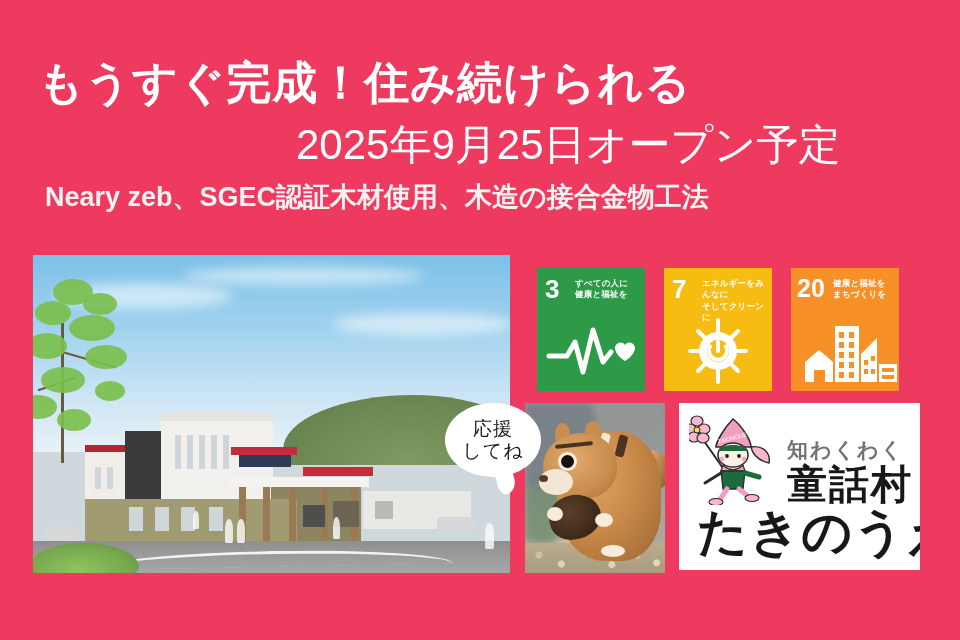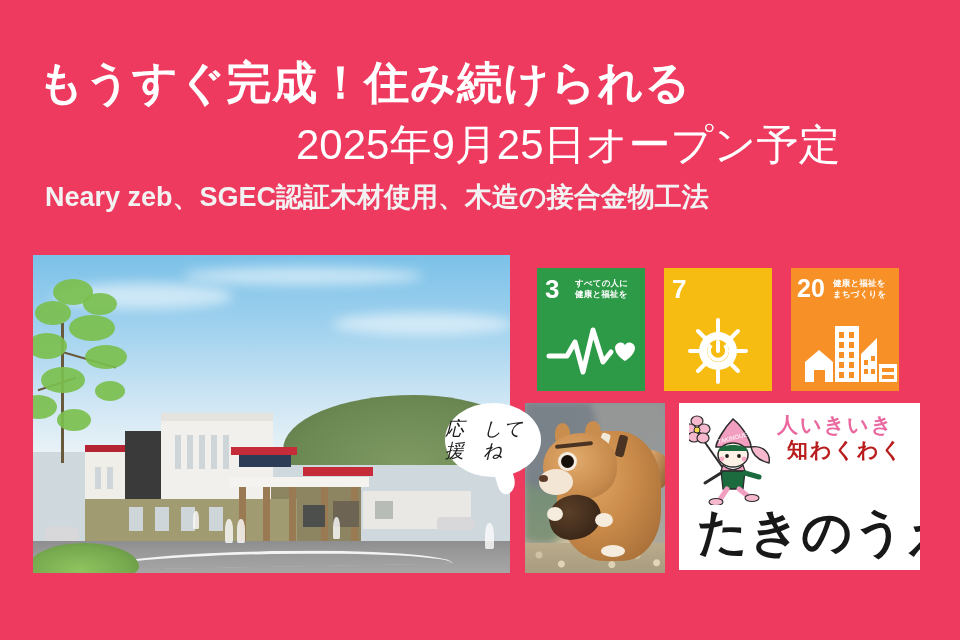--- a/index.html
+++ b/index.html
@@ -96,23 +96,22 @@
   }
   .person {
     position:absolute; background:rgba(250,250,250,.82); border-radius:45% 45% 12% 12%;
   }
 
   
   .bubble {
     position:absolute; left:445px; top:403px;
     width:96px; height:74px;
     background:#ffffff; border-radius:50%;
-    display:flex; flex-direction:row; align-items:center; justify-content:center;
+    display:flex; flex-direction:column; align-items:center; justify-content:center;
     z-index:6;
-    font-style:italic;
   }
   .bubble span {
     font-size:19px; color:#1c1c1c; line-height:1.15; font-weight:500;
     letter-spacing:1px;
   }
   .bubble:after {
     content:""; position:absolute; left:52px; bottom:-17px;
     width:18px; height:24px; background:#ffffff;
     border-radius:0 0 60% 40%;
     transform:rotate(-16deg);
@@ -217,21 +216,21 @@
     width:241px; height:167px;
     background:#ffffff; overflow:hidden;
   }
   .logo-top1 {
     position:absolute; left:98px; top:8px;
     font-size:21px; font-weight:bold; color:#ea68a0;
     letter-spacing:2px; white-space:nowrap;
   }
   .logo-top2 {
     position:absolute; left:108px; top:33px;
-    font-size:21px; font-weight:bold; color:#b91c1c;
+    font-size:21px; font-weight:bold; color:#737373;
     letter-spacing:2px; white-space:nowrap;
   }
   .logo-mid {
     position:absolute; left:108px; top:54px;
     font-size:40px; font-weight:bold; color:#181818;
     letter-spacing:2px; white-space:nowrap;
     font-family:"DejaVu Serif", serif;
   }
   .logo-bot {
     position:absolute; left:18px; top:96px;
@@ -333,20 +332,22 @@
   <div class="glyph">
     <svg viewBox="0 0 108 70" width="108" height="70">
       <polyline points="12,40 30,40 38,26 46,56 56,14 66,46 74,36" fill="none" stroke="#ffffff" stroke-width="5" stroke-linecap="round" stroke-linejoin="round"></polyline>
       <path d="M78 32 c0-5 7-8 10-3 3-5 10-2 10 3 0 7-10 13-10 13 s-10-6-10-13z" fill="#ffffff"></path>
     </svg>
   </div>
 </div>
 
 <div class="sdg sdg-7">
   <div class="num">7</div>
+  <div class="cap">エネルギーをみんなに
+そしてクリーンに</div>
   <div class="glyph">
     <svg viewBox="0 0 108 70" width="108" height="70">
       <g stroke="#ffffff" stroke-width="4" stroke-linecap="round">
         <line x1="54" y1="4" x2="54" y2="15"></line>
         <line x1="54" y1="55" x2="54" y2="66"></line>
         <line x1="26" y1="35" x2="37" y2="35"></line>
         <line x1="71" y1="35" x2="82" y2="35"></line>
         <line x1="34" y1="15" x2="42" y2="23"></line>
         <line x1="66" y1="47" x2="74" y2="55"></line>
         <line x1="34" y1="55" x2="42" y2="47"></line>
@@ -456,16 +457,16 @@
 
       <path d="M32 60 L16 70" stroke="#2b2b2b" stroke-width="3" stroke-linecap="round"></path>
       <path d="M56 60 L70 64" stroke="#1b6b3f" stroke-width="5" stroke-linecap="round"></path>
 
       <path d="M38 76 L30 88" stroke="#f29ec0" stroke-width="5" stroke-linecap="round"></path>
       <path d="M50 76 L60 84" stroke="#f29ec0" stroke-width="5" stroke-linecap="round"></path>
       <ellipse cx="27" cy="89" rx="7" ry="3.5" fill="#f6b8cd" stroke="#2b2b2b" stroke-width="1.1"></ellipse>
       <ellipse cx="63" cy="85" rx="7" ry="3.5" fill="#f6b8cd" stroke="#2b2b2b" stroke-width="1.1"></ellipse>
     </svg>
   </div>
-  <div class="logo-top1">人いきいき</div>
   <div class="logo-top2">知わくわく</div>
+  <div class="logo-mid">童話村</div>
   <div class="logo-bot">たきのうえ</div>
 </div>
 
 </body></html>

